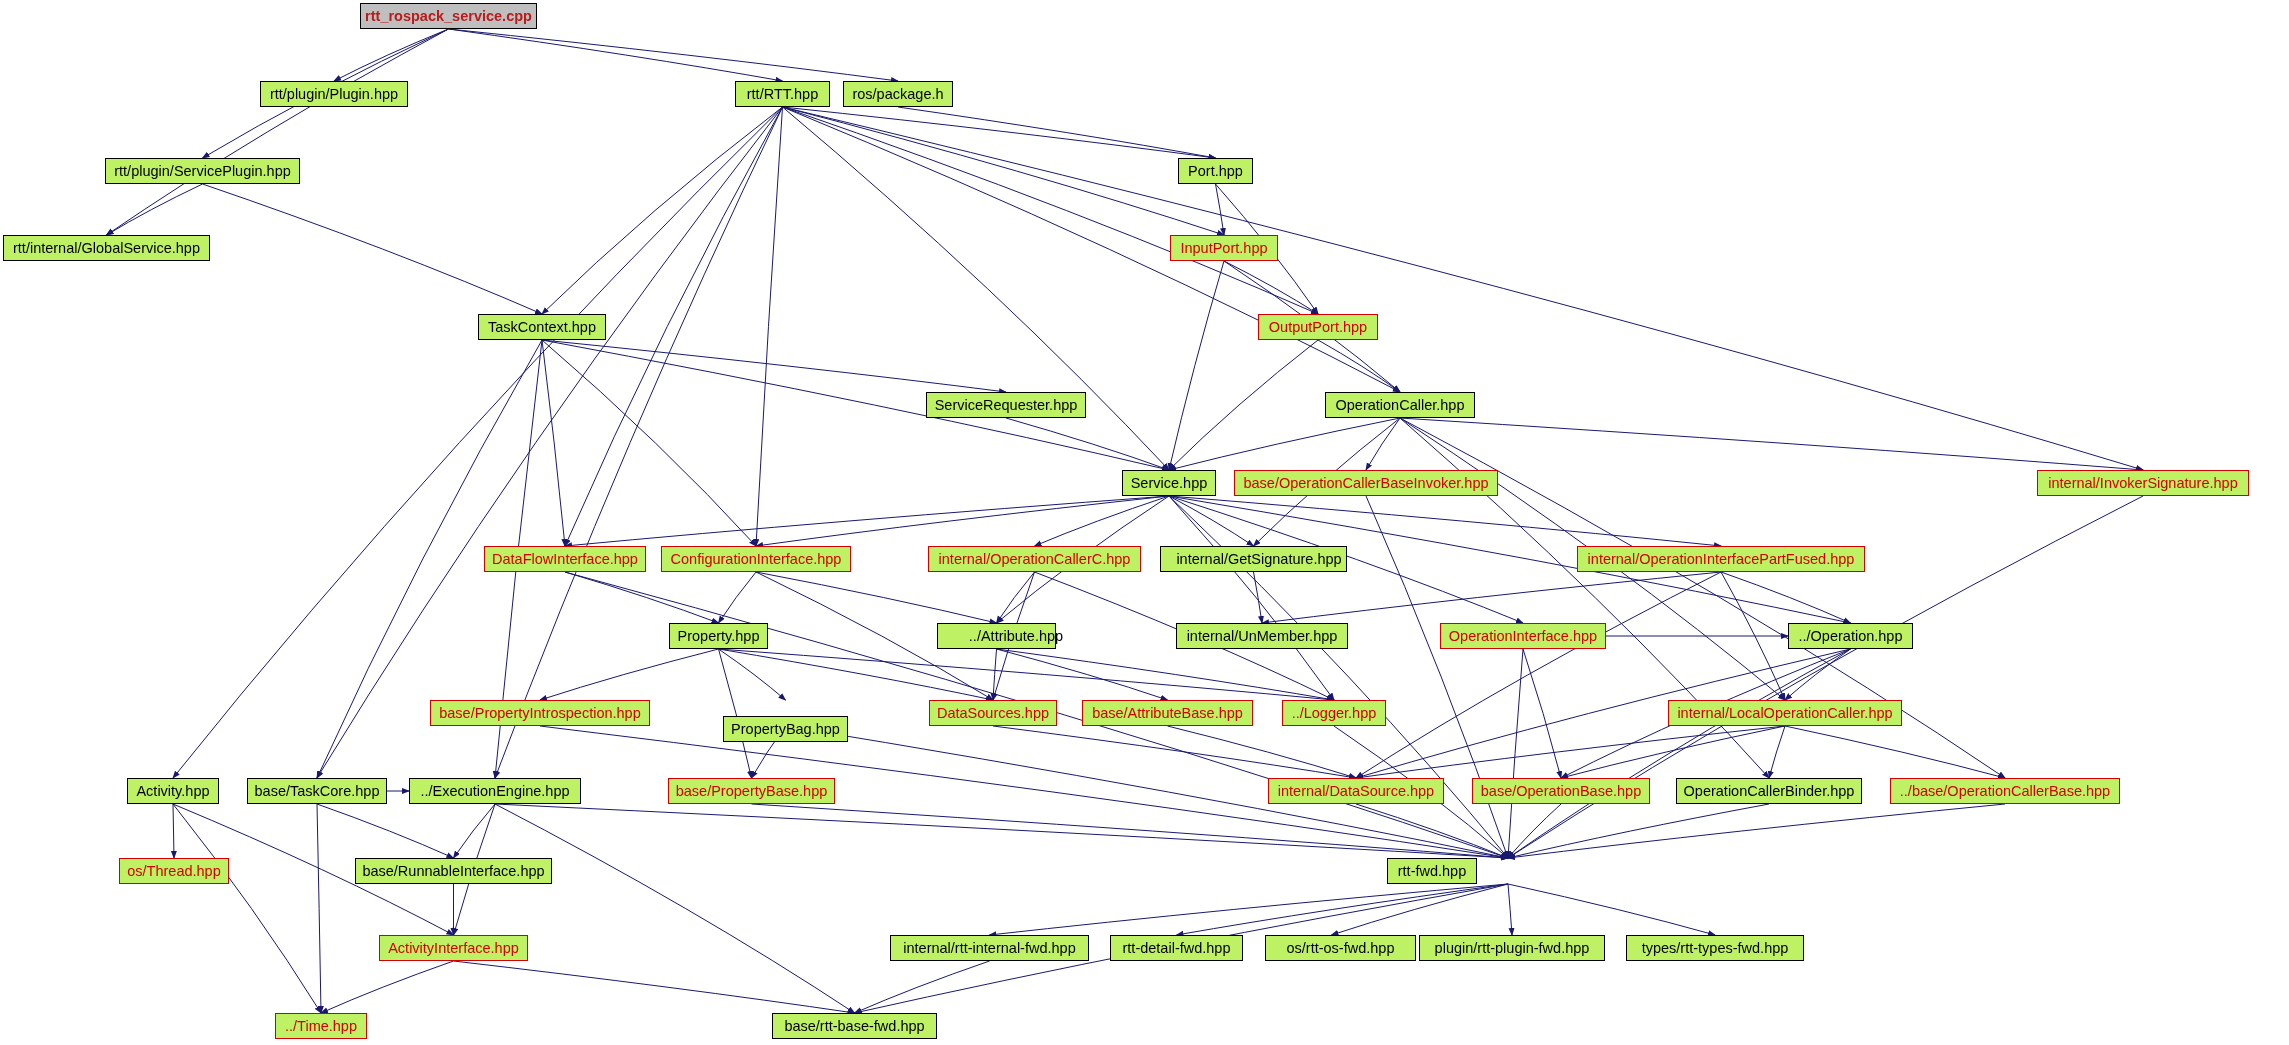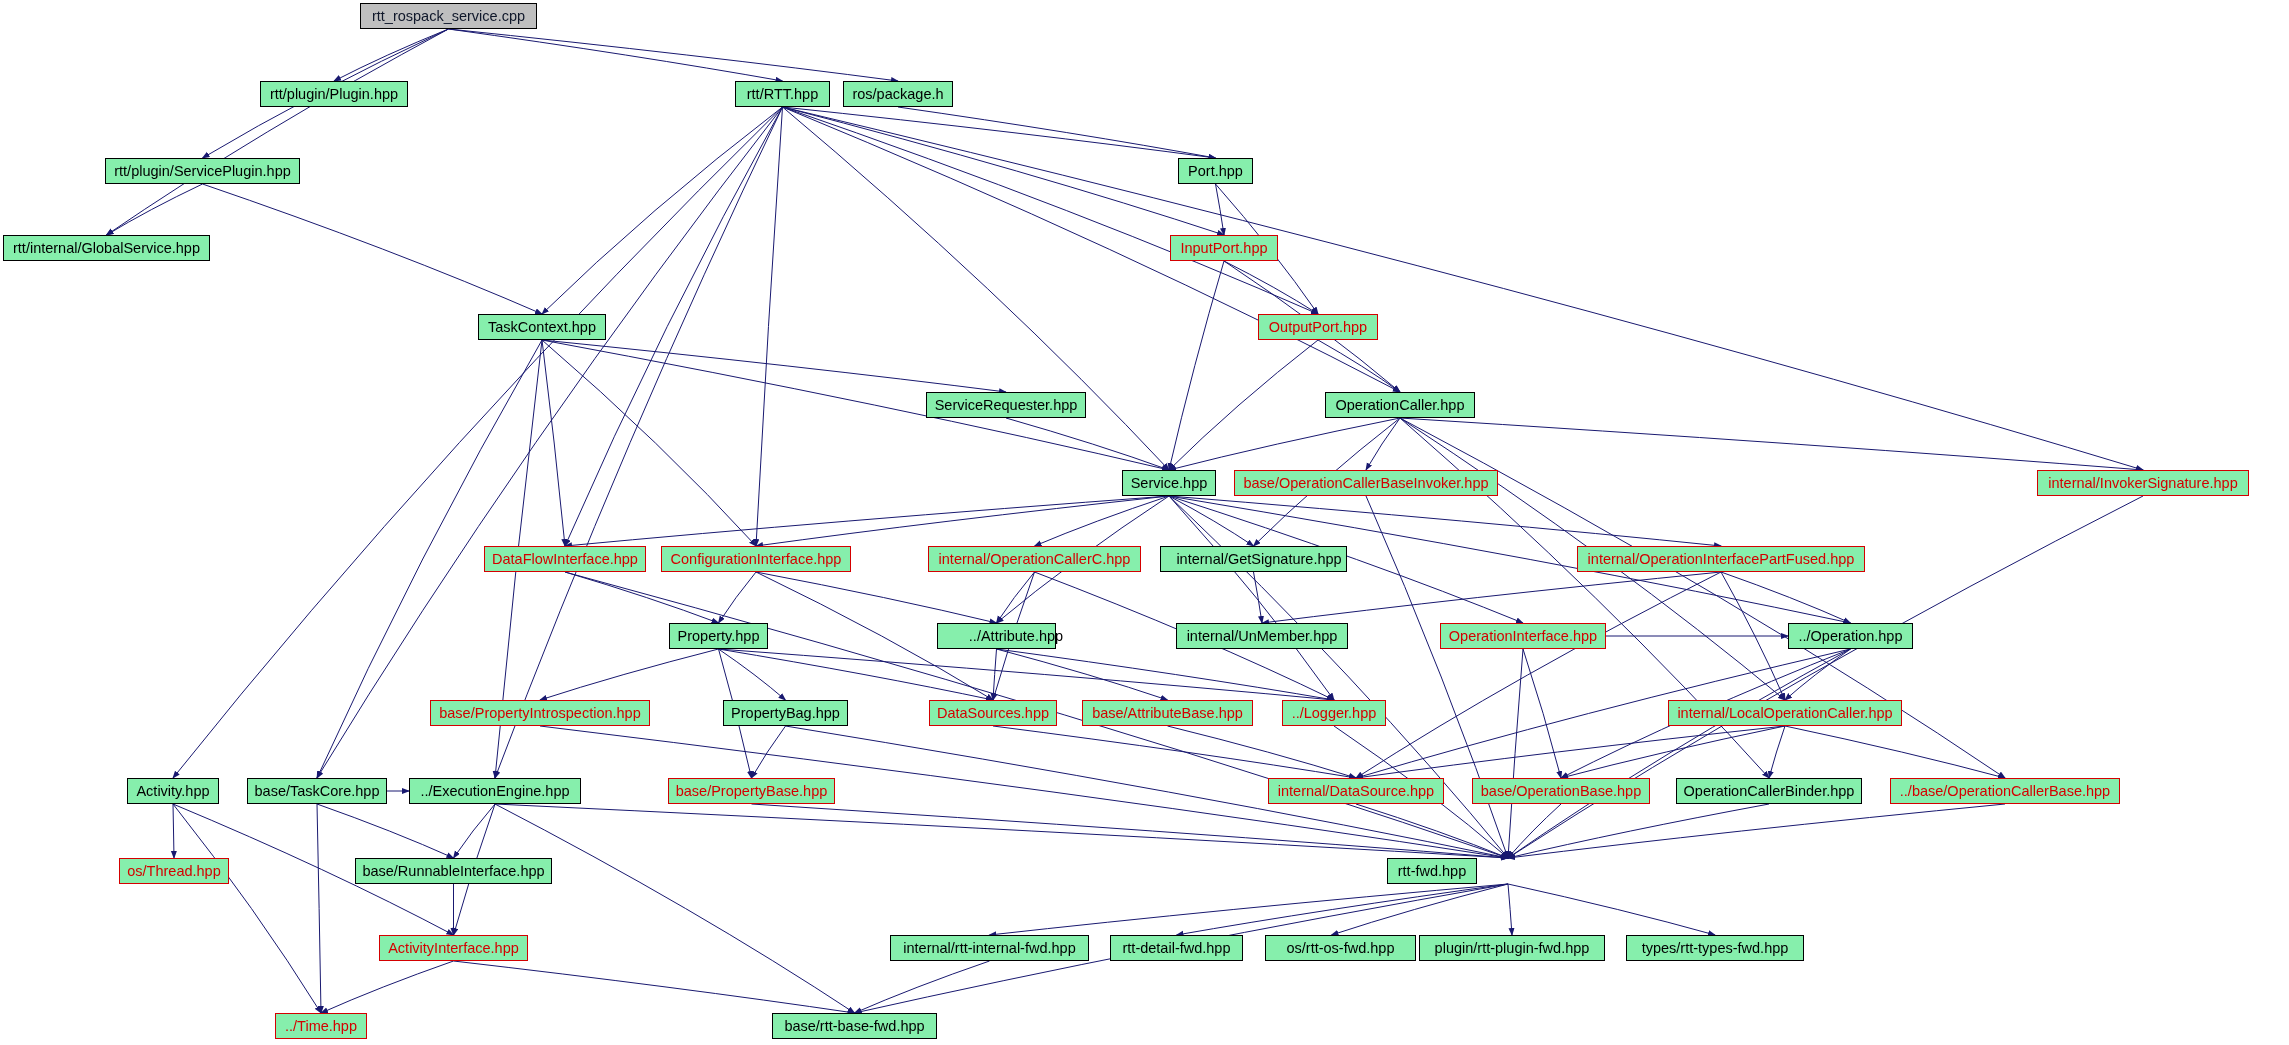--- a/index.html
+++ b/index.html
@@ -20,40 +20,41 @@
     left: 0;
     top: 0;
     width: 2289px;
     height: 1045px;
     pointer-events: none;
   }
   .node {
     position: absolute;
     box-sizing: border-box;
     border: 1px solid #000000;
-    background: #86efac;
+    background: #bef264;
     color: #000000;
     font-size: 14.5px;
     line-height: 1;
     display: flex;
     align-items: center;
     justify-content: center;
     white-space: nowrap;
     padding: 0 5px;
     height: 26px;
     letter-spacing: 0px;
   }
   .node.red {
     border-color: #d40000;
     color: #d40000;
   }
   .node.root {
     background: #bfbfbf;
     border-color: #000000;
-    color: #0f172a;
+    color: #b91c1c;
+    font-weight: bold;
   }
 </style>
 </head>
 <body>
 
 <div id="canvas">
   <svg id="edges" viewBox="0 0 2289 1045">
       <defs>
         <marker id="arrow" markerWidth="8" markerHeight="8" refX="7" refY="3" orient="auto" markerUnits="strokeWidth">
           <path d="M0,0 L8,3 L0,6 z" fill="#191970"></path>
@@ -247,21 +248,21 @@
     </div>
     <div class="node red" style="left: 1440px; top: 623px; width: 166px;">
       <span>OperationInterface.hpp</span>
     </div>
     <div class="node" style="left: 1788px; top: 623px; width: 125px;">
       <span>../Operation.hpp</span>
     </div>
     <div class="node red" style="left: 430px; top: 700px; width: 220px;">
       <span>base/PropertyIntrospection.hpp</span>
     </div>
-    <div class="node" style="left: 723px; top: 700px; width: 125px;">
+    <div class="node" style="left: 723px; top: 716px; width: 125px;">
       <span>PropertyBag.hpp</span>
     </div>
     <div class="node red" style="left: 929px; top: 700px; width: 128px;">
       <span>DataSources.hpp</span>
     </div>
     <div class="node red" style="left: 1082px; top: 700px; width: 171px;">
       <span>base/AttributeBase.hpp</span>
     </div>
     <div class="node red" style="left: 1282px; top: 700px; width: 104px;">
       <span>../Logger.hpp</span>

